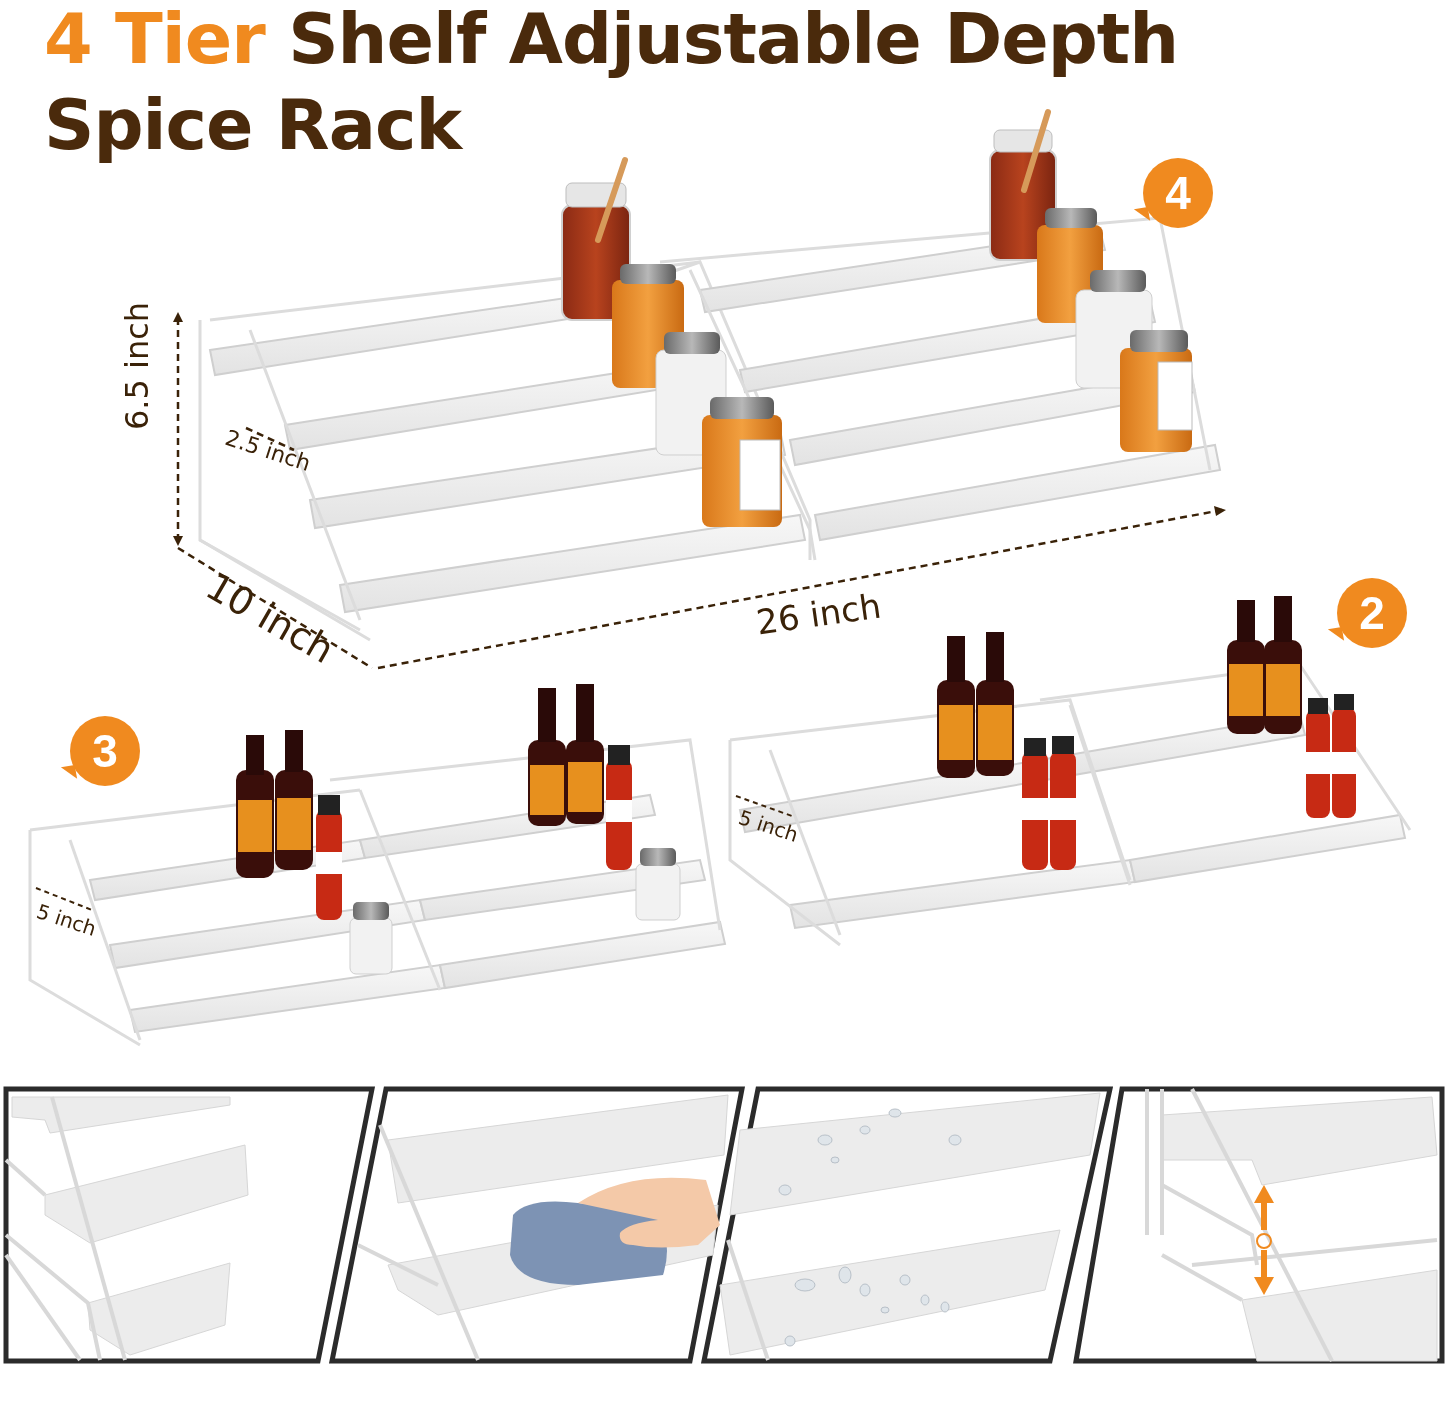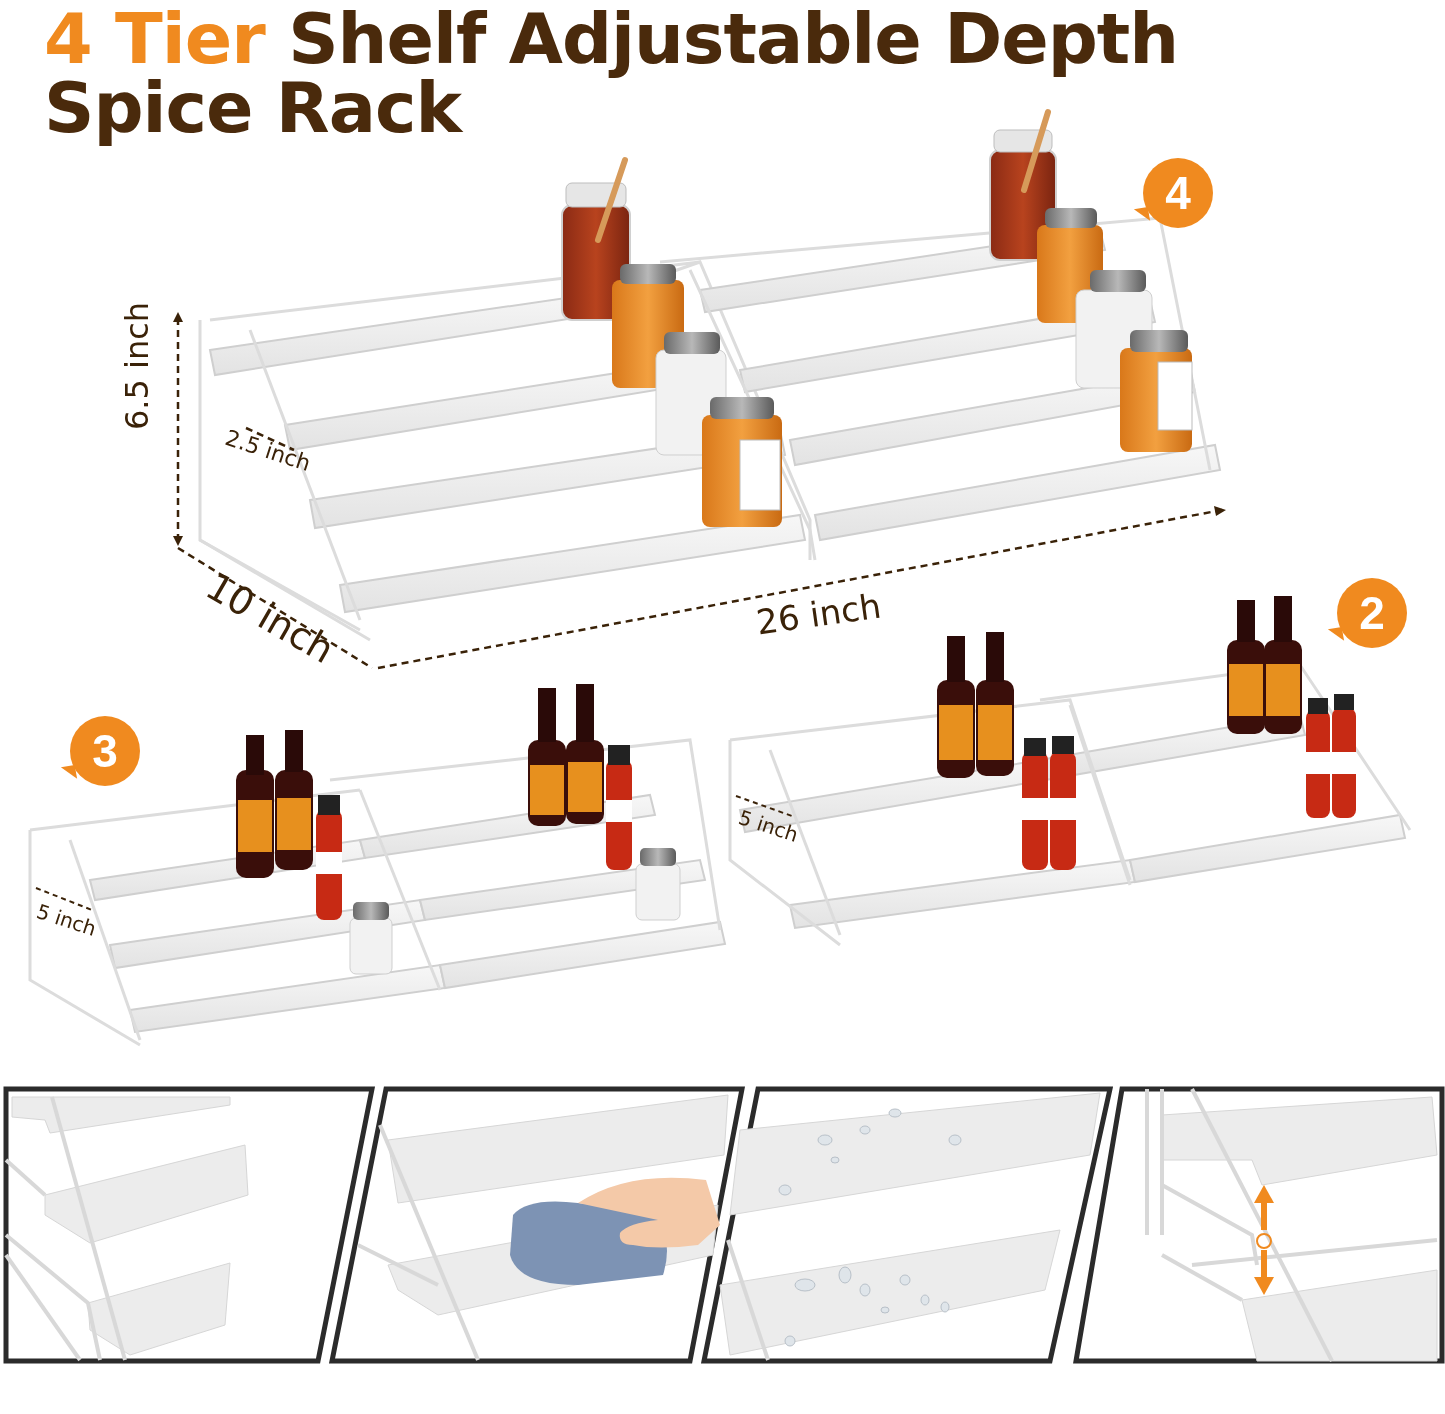--- a/index.html
+++ b/index.html
@@ -1,21 +1,21 @@
 <!DOCTYPE html>
 <html><head>
 <meta charset="utf-8">
 <style>
   * { box-sizing: border-box; margin: 0; padding: 0; }
   html, body { width: 1445px; height: 1414px; background: #ffffff; overflow: hidden; }
   body { position: relative; font-family: "DejaVu Sans", sans-serif; }
 
   .title { position: absolute; left: 44px; font-weight: bold; color: #4a2a0c; letter-spacing: -1px; line-height: 1; font-family: "DejaVu Sans", sans-serif; }
   .title-line1 { top: 4px; font-size: 70px; }
-  .title-line2 { top: 73px; font-size: 70px; }
+  .title-line2 { top: 90px; font-size: 70px; }
   .title .accent { color: #f08a1f; }
 
   .scene { position: absolute; left: 0; top: 0; width: 1404px; height: 1414px; }
 
   .bubble { position: absolute; width: 70px; height: 70px; border-radius: 50%; background: #f08a1f; color: #fff; font-weight: bold; font-size: 46px; display: flex; align-items: center; justify-content: center; font-family: "Liberation Sans", sans-serif; }
   .bubble::after { content: ""; position: absolute; left: -8px; bottom: 6px; width: 0; height: 0; border-top: 14px solid #f08a1f; border-left: 14px solid transparent; transform: rotate(-10deg); }
 
   .dim-label { position: absolute; color: #3a2208; font-family: "DejaVu Sans", sans-serif; white-space: nowrap; }
 
   .panels { position: absolute; left: 0; top: 1085px; width: 1445px; height: 280px; }

